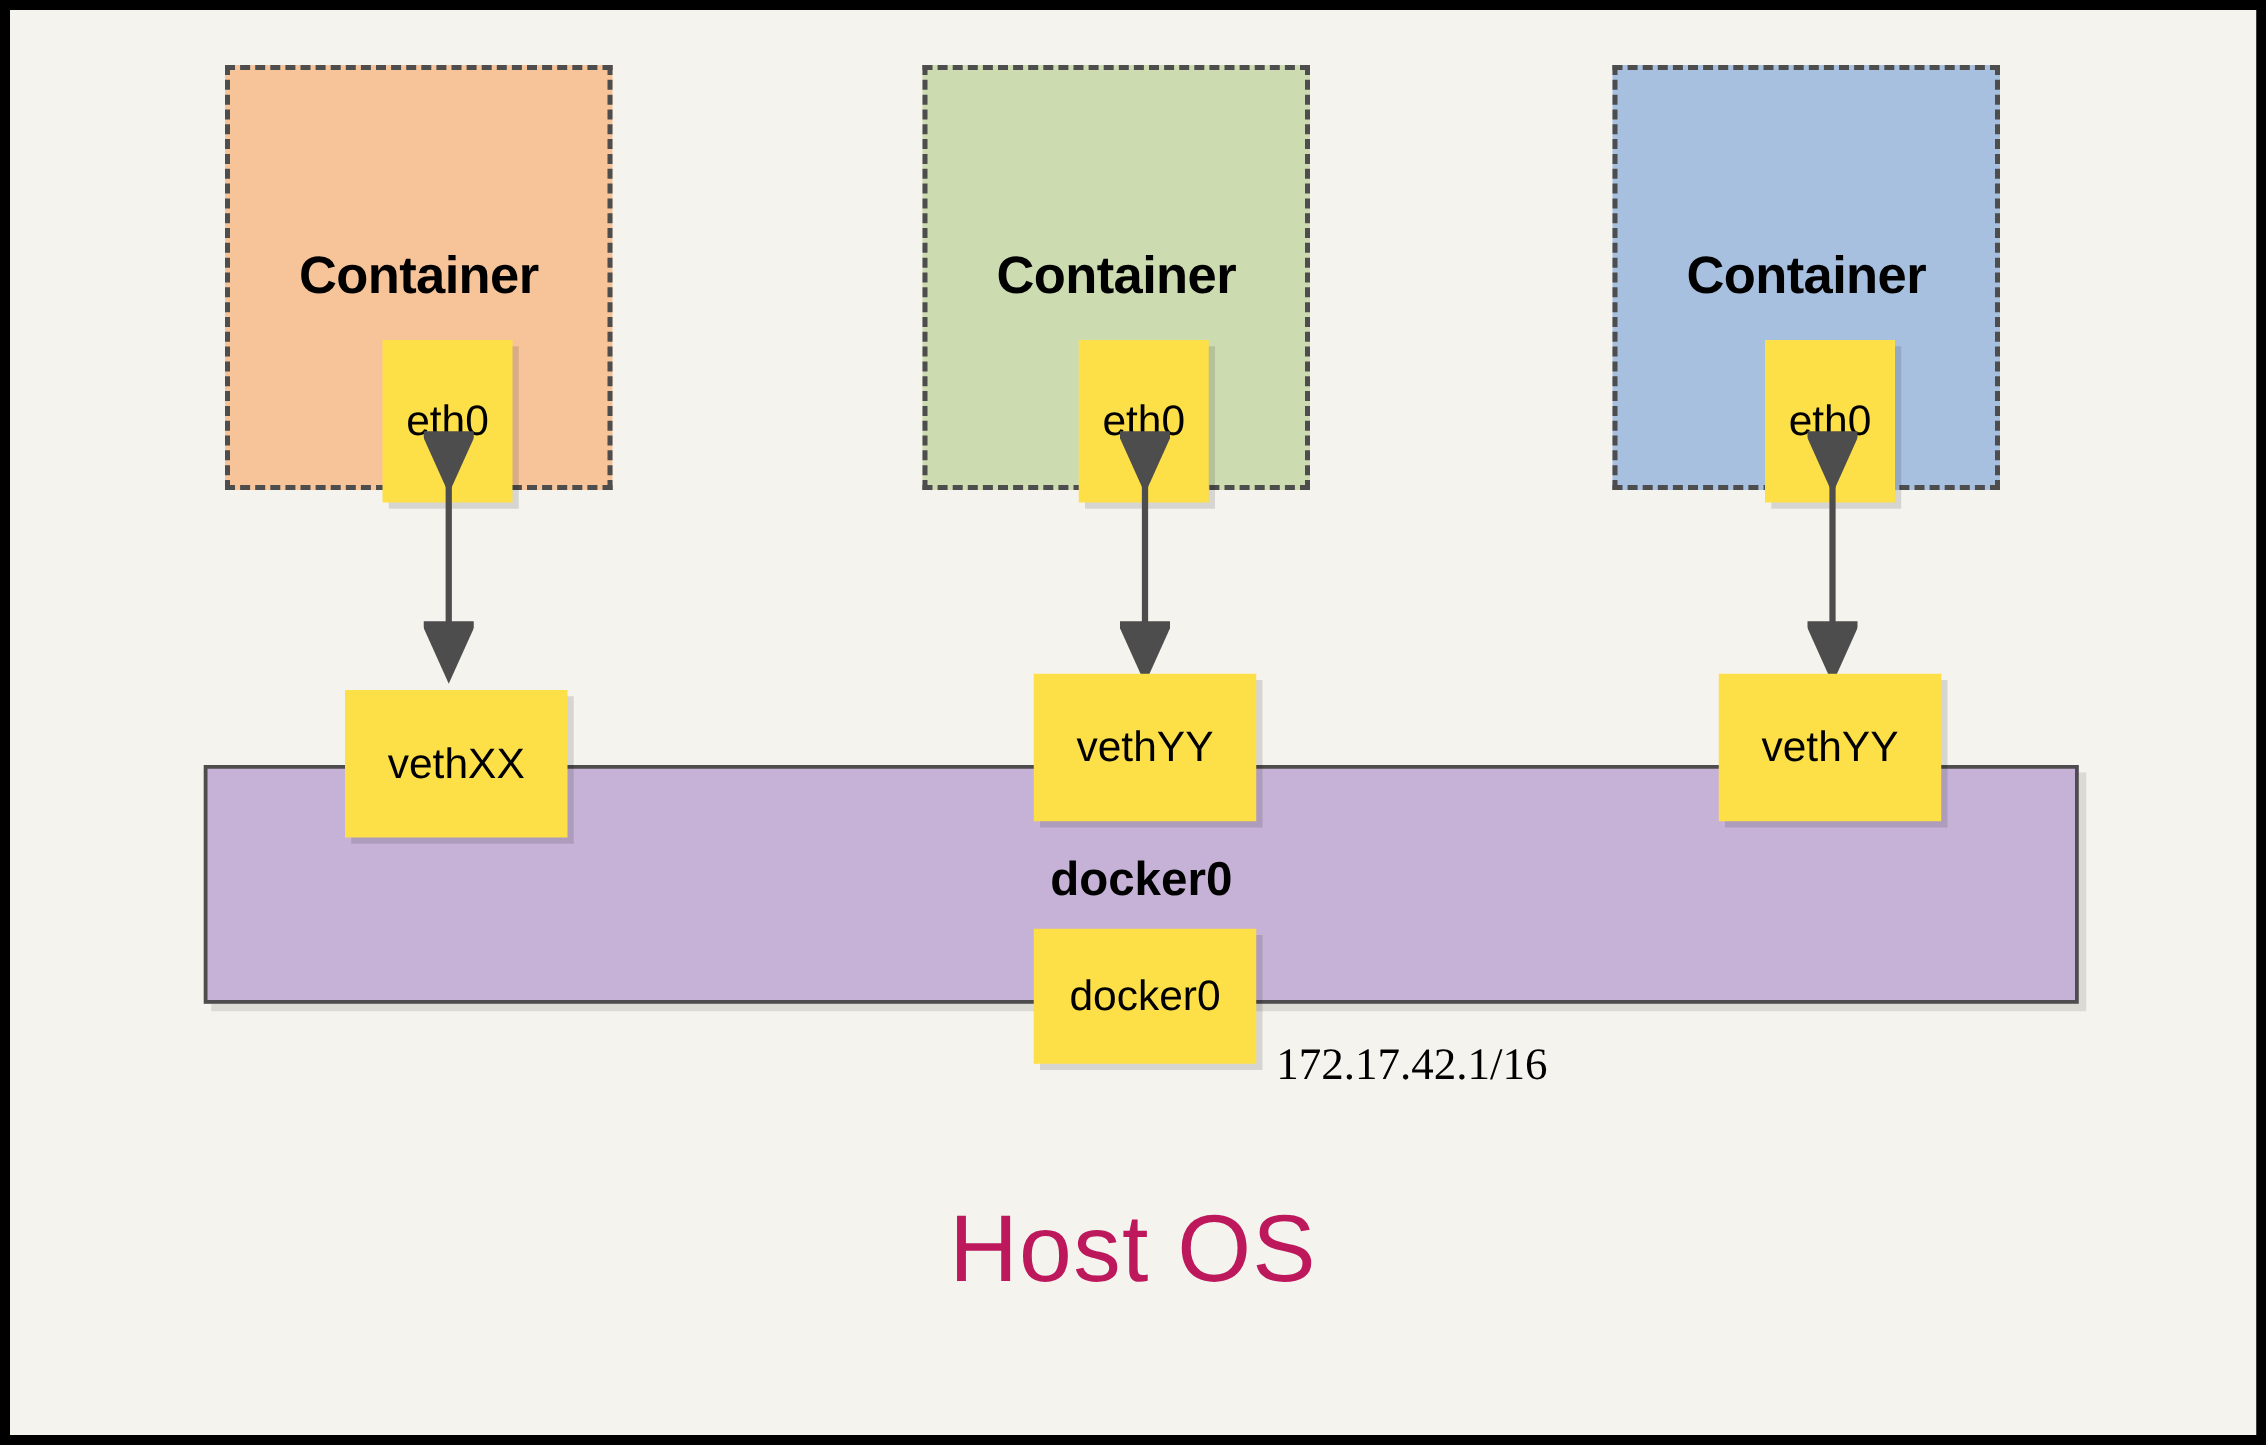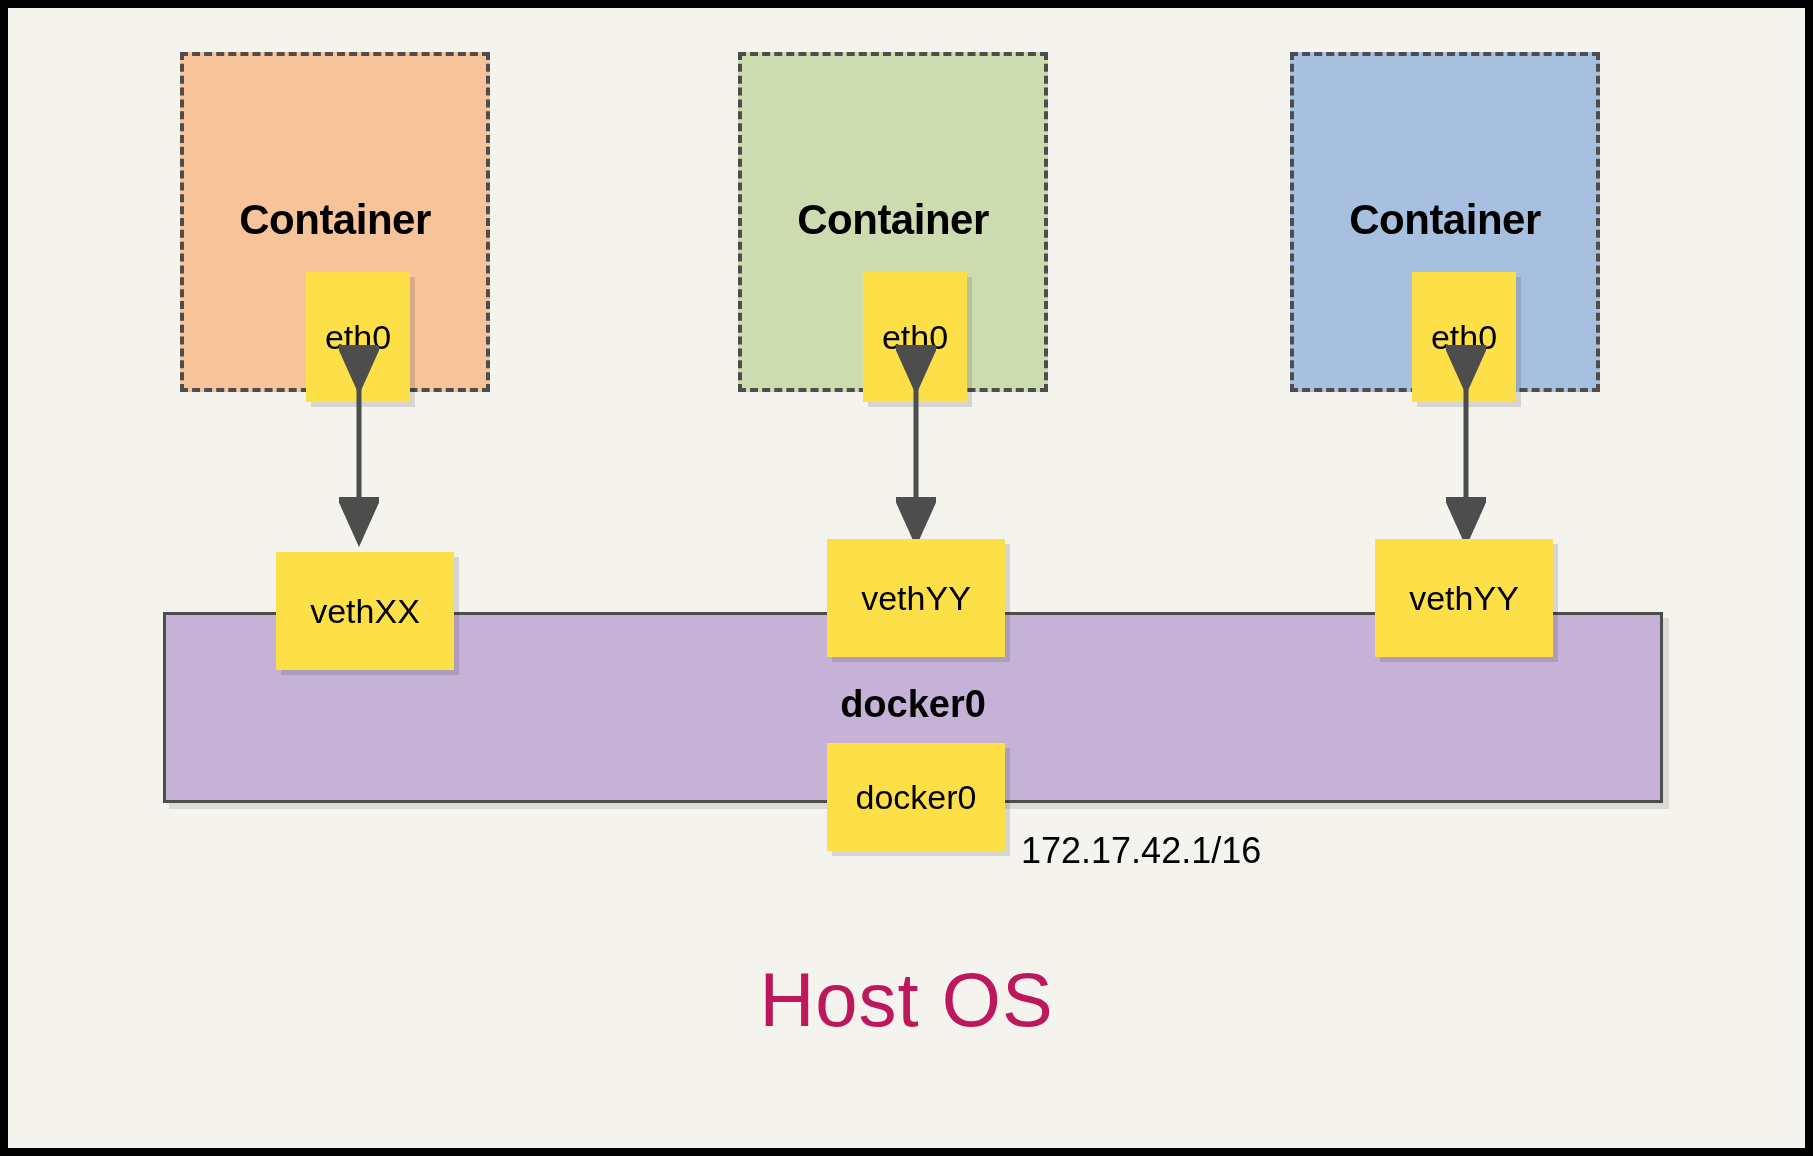--- a/index.html
+++ b/index.html
@@ -90,20 +90,21 @@
   }
 
   
   #ip-label {
     position: absolute;
     left: 1013px;
     top: 822px;
     font-size: 36px;
     color: #000000;
     white-space: nowrap;
+    font-family: Liberation Serif, serif;
   }
   #host-os-label {
     position: absolute;
     left: 0;
     top: 948px;
     width: 100%;
     text-align: center;
     font-size: 76px;
     color: #be185d;
     letter-spacing: 1px;

